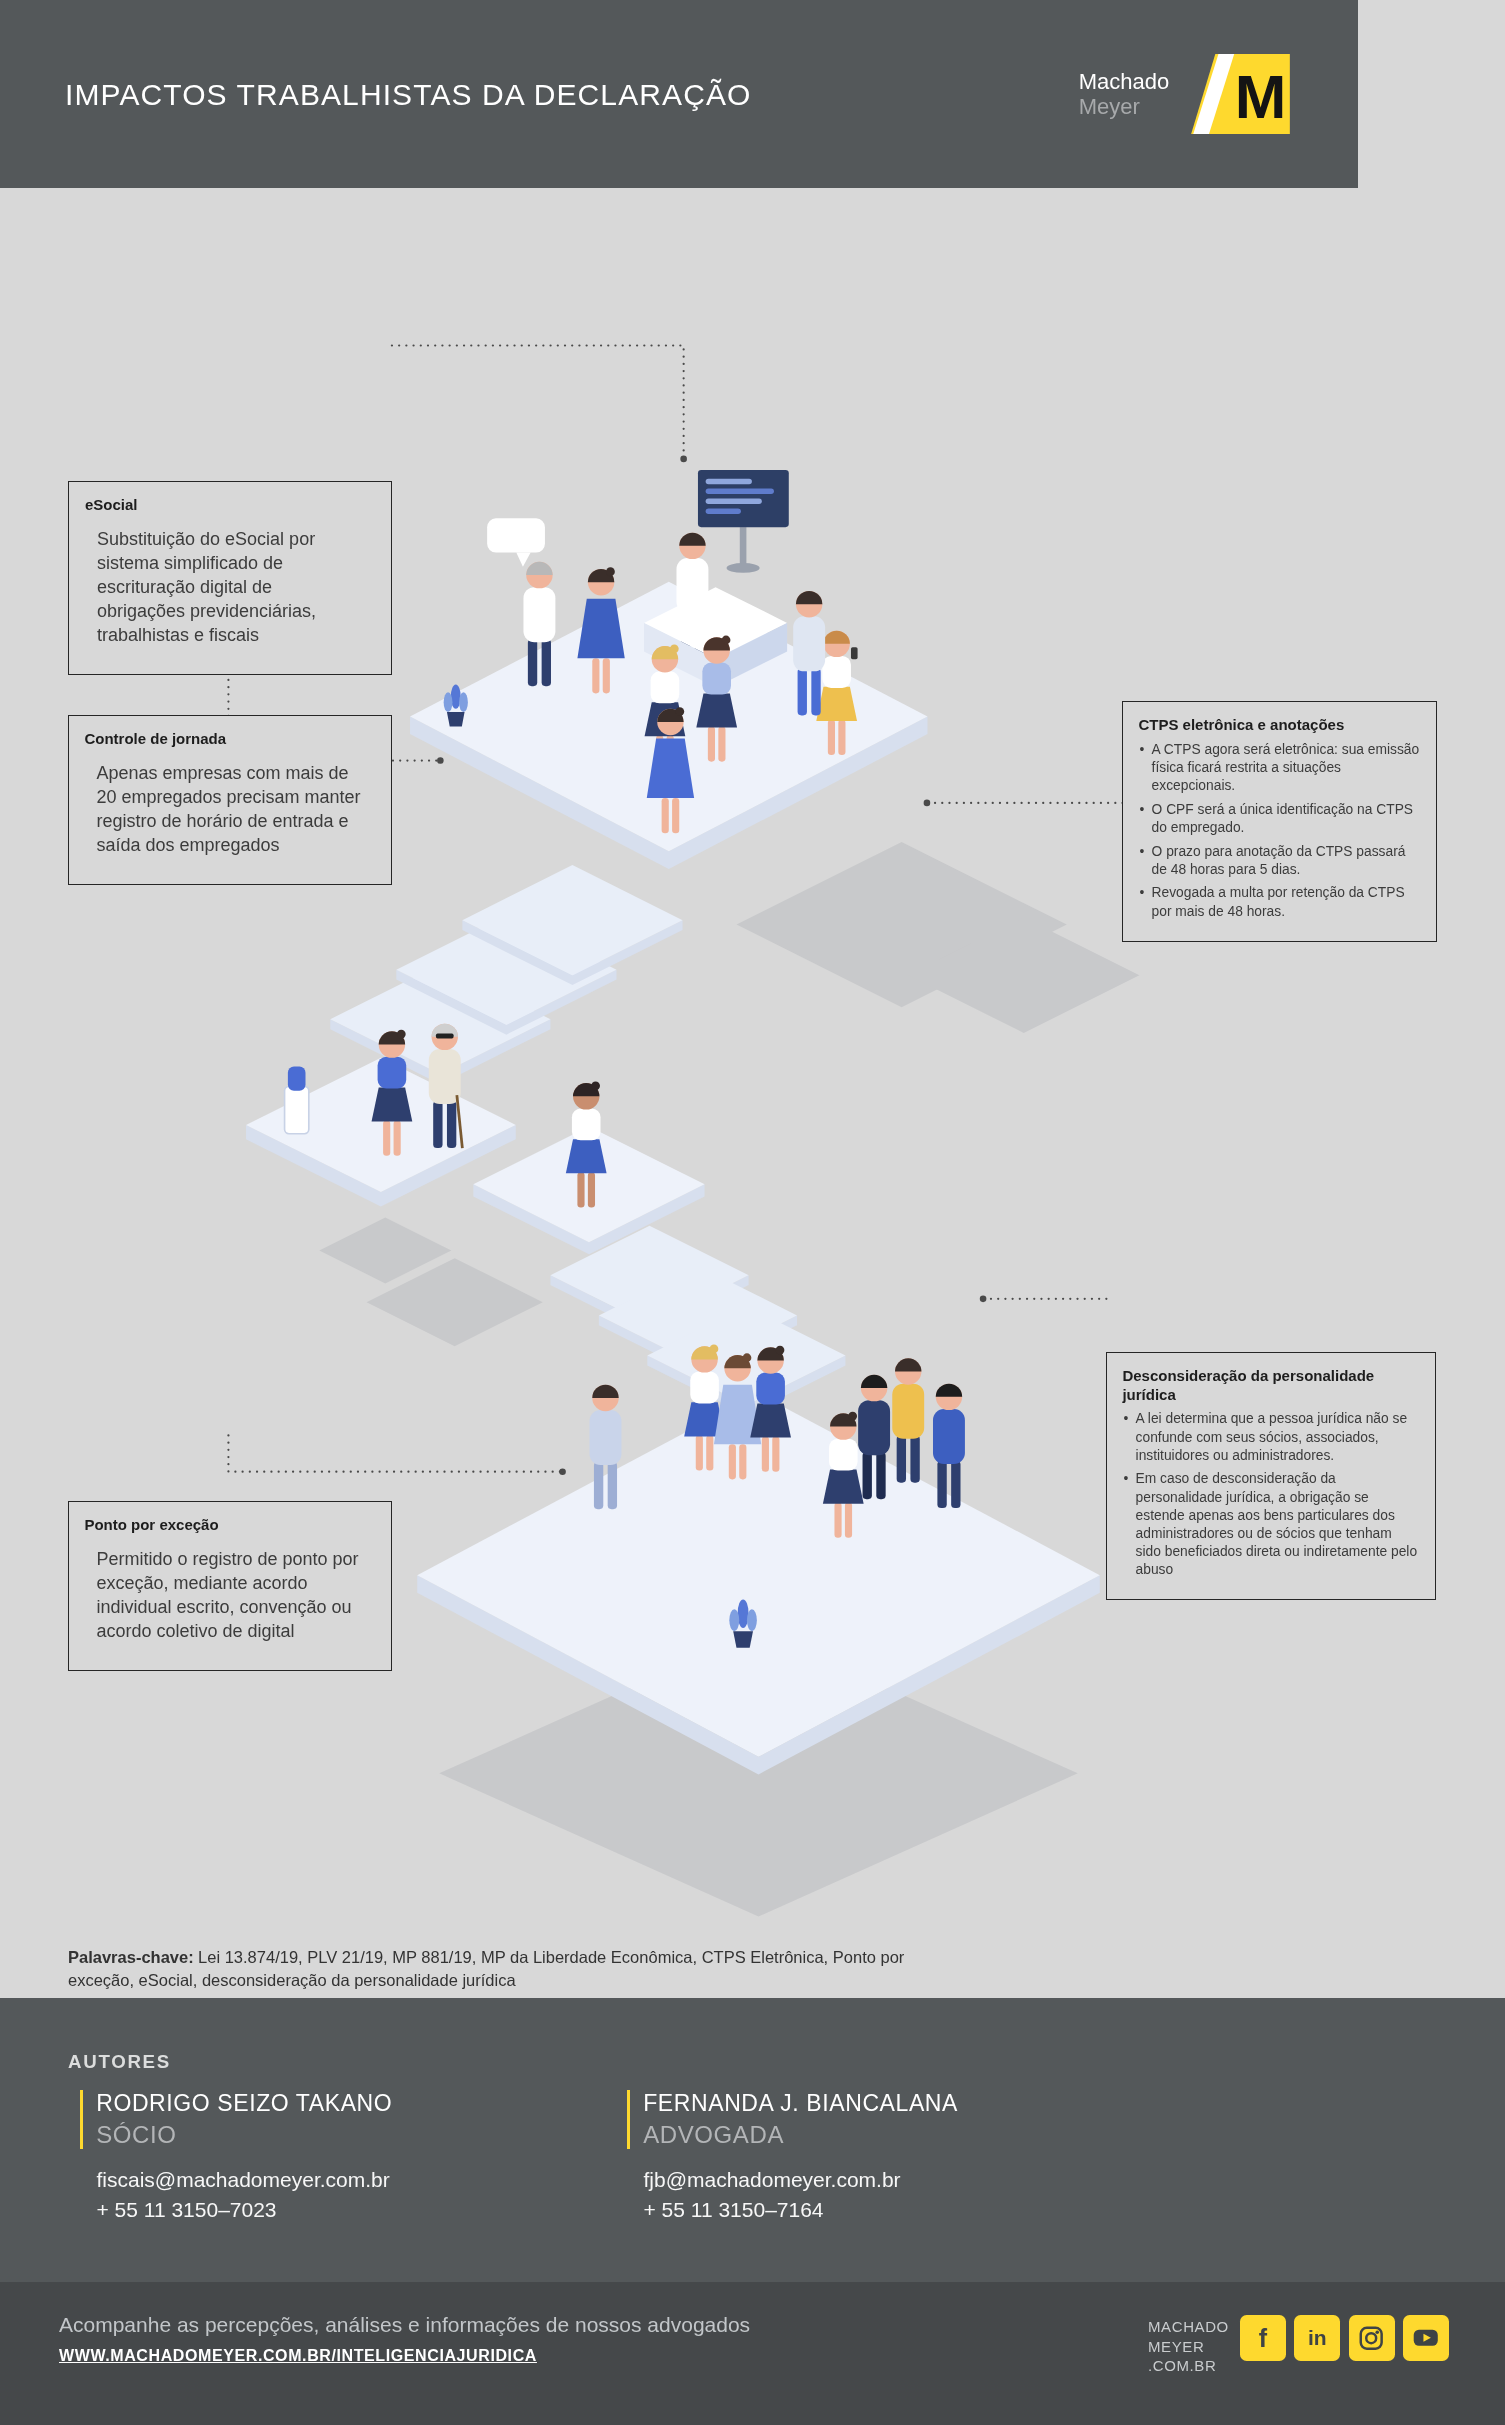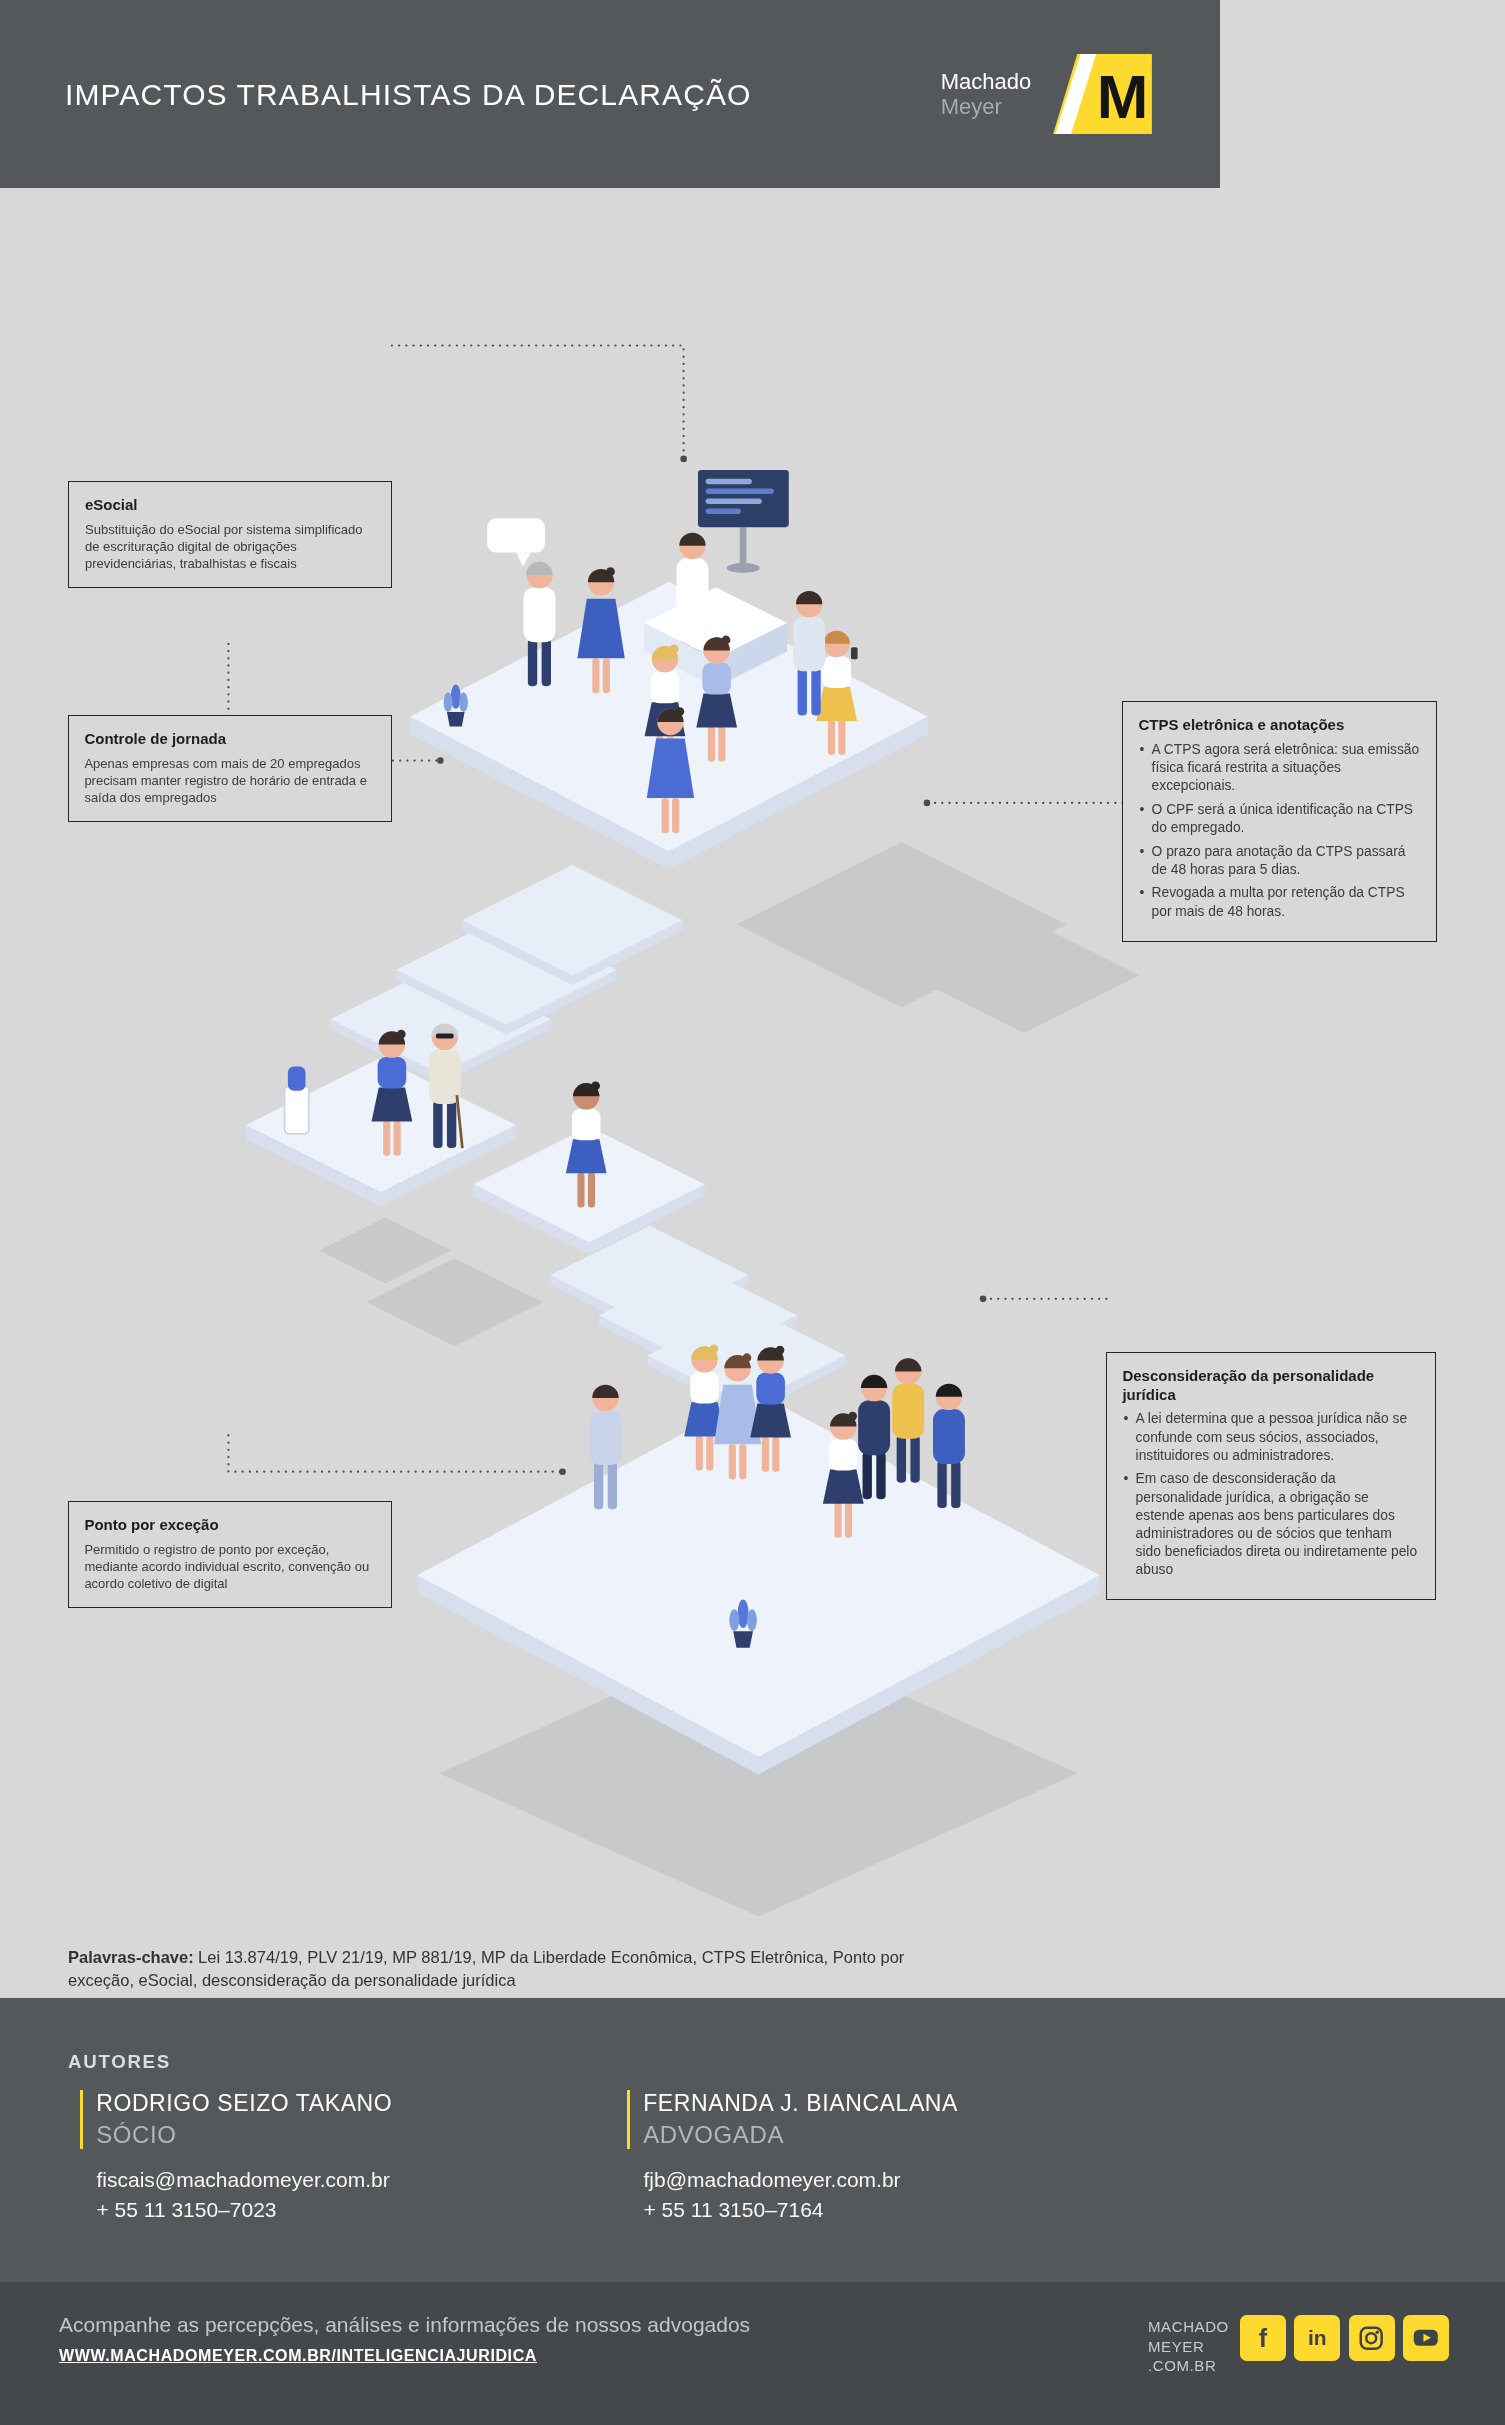--- a/index.html
+++ b/index.html
@@ -1,33 +1,33 @@
 <!DOCTYPE html>
 <html style="font-size:8.8px"><head>
 <meta charset="utf-8">
 <style>
   html,body{margin:0;padding:0;background:#9a9a9a;}
   .page{position:relative;width:1506px;height:2426px;background:#d8d8d8;overflow:hidden;
         font-family:"Liberation Sans",sans-serif;}
   
-  .topbar{position:absolute;top:0;left:0;width:1220px;height:188px;background:#54585a;
+  .topbar{position:absolute;top:0;left:0;width:1358px;height:188px;background:#54585a;
           display:flex;align-items:center;justify-content:space-between;
           padding:0 65px;box-sizing:border-box;}
   .title{color:#ffffff;font-size:30px;letter-spacing:1.1px;line-height:1.5;font-weight:500;}
   .logo{display:flex;align-items:center;gap:18.7px;}
   .logo-text{text-align:left;line-height:1.15;}
   .logo-machado{color:#ffffff;font-size:22px;font-weight:500;}
   .logo-meyer{color:#a7a9ab;font-size:22px;font-weight:500;}
   
   .canvas{position:absolute;top:188px;left:0;width:1506px;height:1810px;}
   .illustration{position:absolute;top:0;left:0;}
   .callout{position:absolute;background:#d8d8d8;border:1.1px solid #262626;
            padding:14.3px 15.4px;box-sizing:border-box;}
   .callout h3{margin:0 0 5.5px 0;font-size:15px;font-weight:bold;color:#1d1d1d;line-height:1.25;}
-  .callout p{margin:0;font-size:13px;color:#3c3c3c;line-height:1.34;}
+  .callout p{margin:12px;font-size:18px;color:#3c3c3c;line-height:1.34;}
   .callout ul{margin:0;padding:0;list-style:none;}
   .callout li{position:relative;font-size:13.8px;color:#3c3c3c;line-height:1.32;
               padding-left:13.2px;margin-bottom:5.5px;}
   .callout li::before{content:"\2022";position:absolute;left:1.1px;top:0;color:#3c3c3c;}
   .box-esocial{left:68px;top:293px;width:324px;padding-left:16px;}
   .box-controle{left:68px;top:527px;width:324px;}
   .box-ctps{left:1122px;top:513px;width:315px;}
   .box-desc{left:1106px;top:1164px;width:330px;}
   .box-ponto{left:68px;top:1313px;width:324px;}
   .keywords{position:absolute;left:68px;top:1741px;width:859px;

